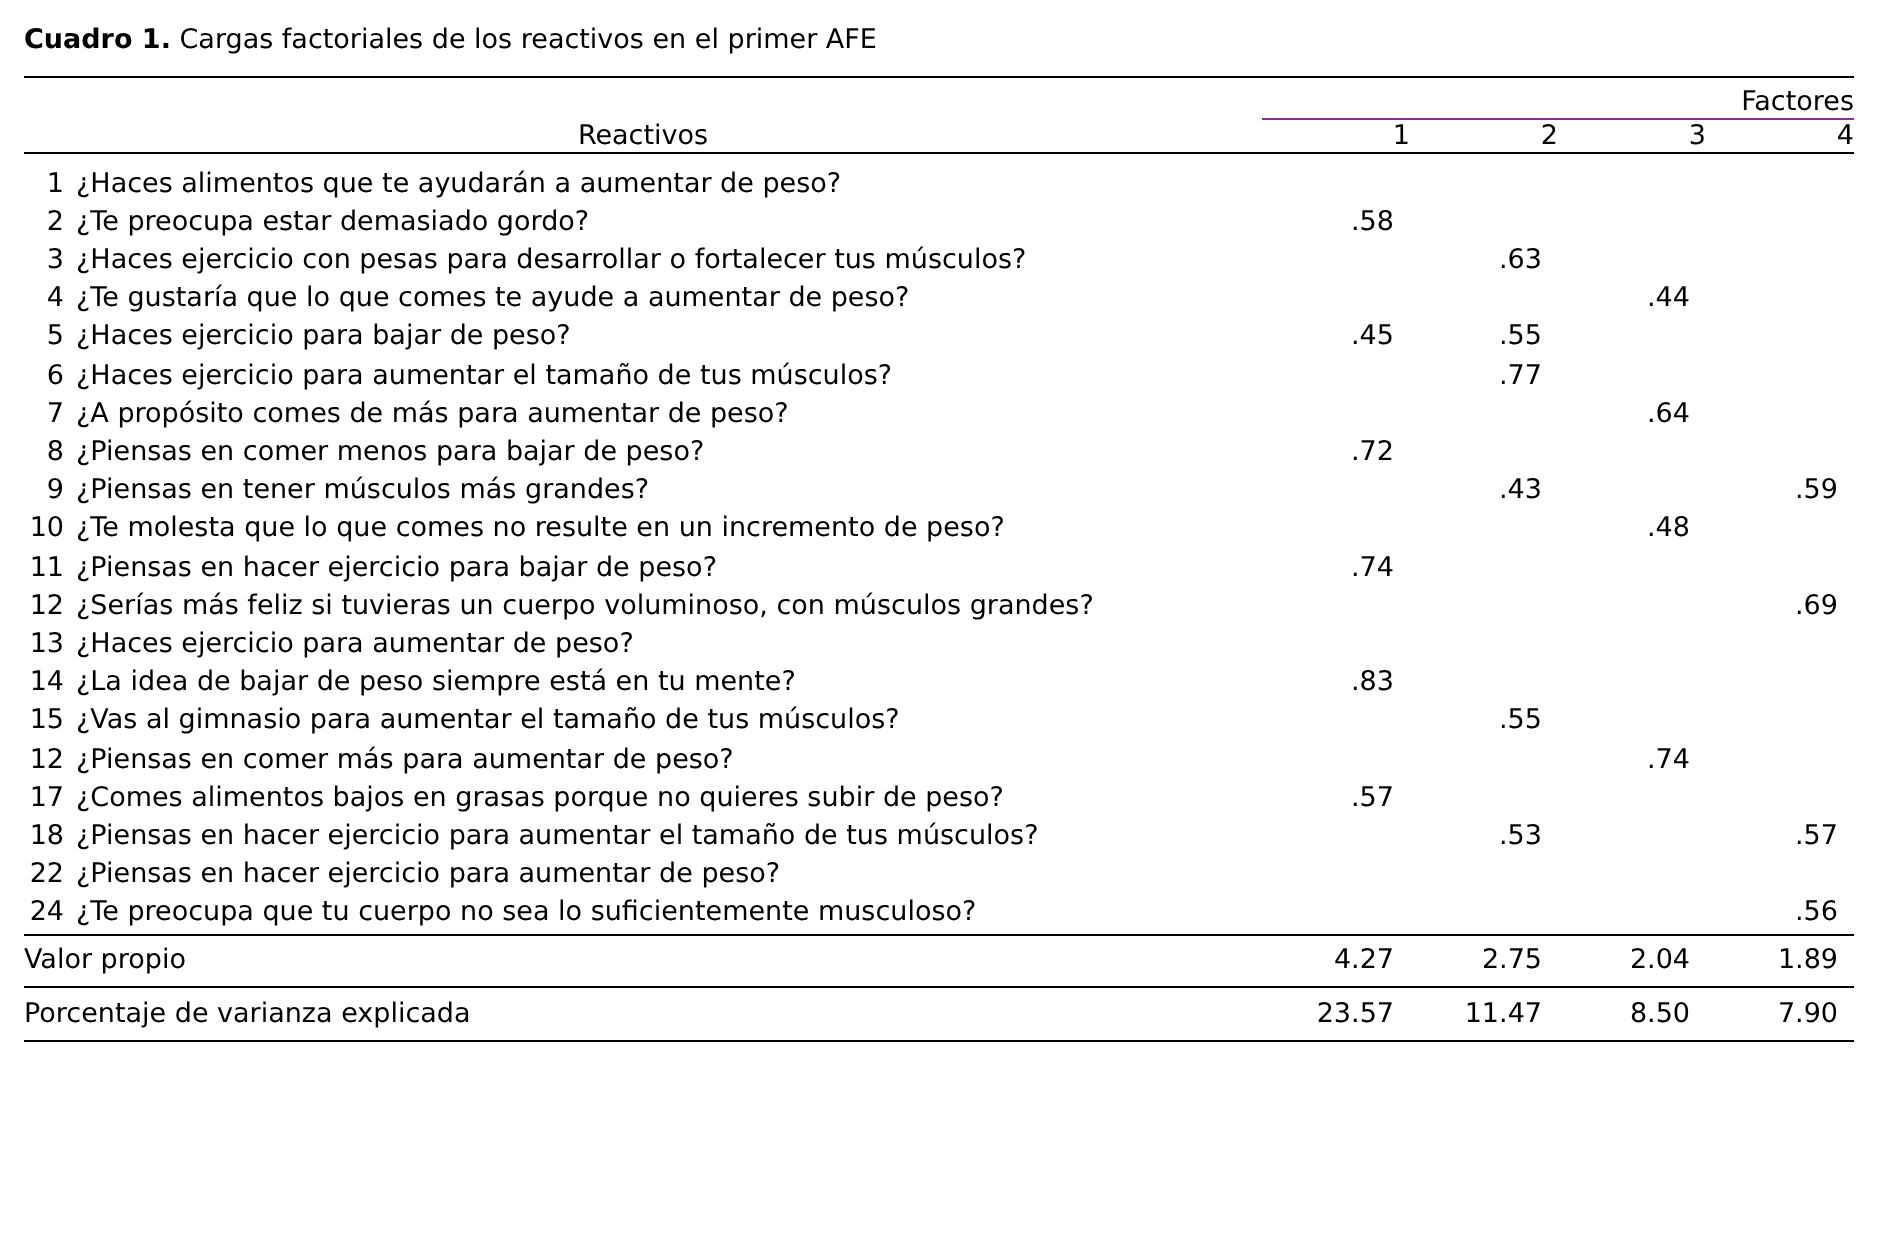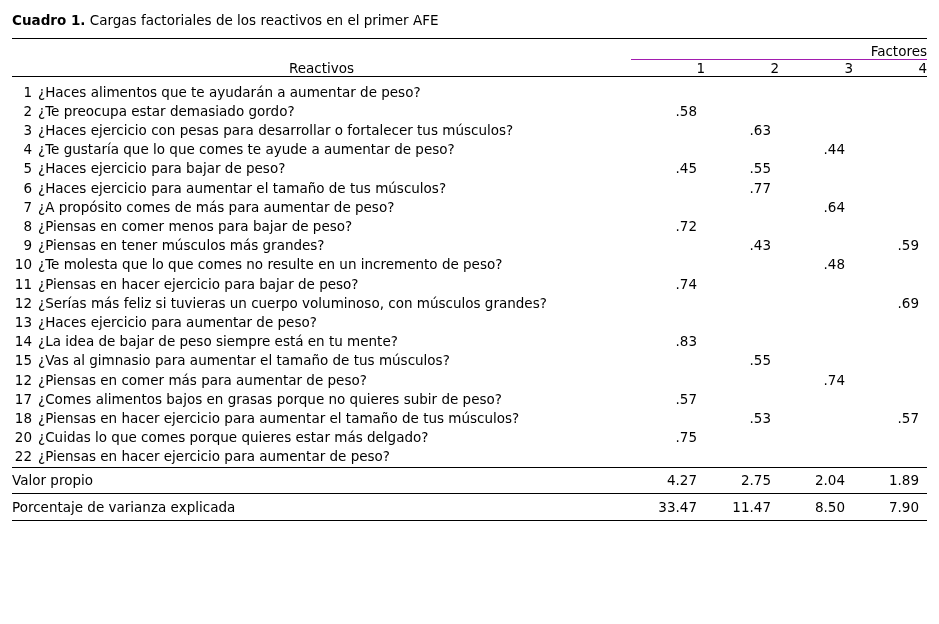--- a/index.html
+++ b/index.html
@@ -296,51 +296,51 @@
         </tr>
         <tr class="item">
           <td class="num">18</td>
           <td class="item-text">¿Piensas en hacer ejercicio para aumentar el tamaño de tus músculos?</td>
           <td class="val"></td>
           <td class="val">.53</td>
           <td class="val"></td>
           <td class="val">.57</td>
         </tr>
         <tr class="item">
-          <td class="num">20</td>
-          <td class="item-text">¿Cuidas lo que comes porque quieres estar más delgado?</td>
-          <td class="val">.75</td>
-          <td class="val"></td>
-          <td class="val"></td>
-          <td class="val"></td>
-        </tr>
-        <tr class="item">
           <td class="num">22</td>
           <td class="item-text">¿Piensas en hacer ejercicio para aumentar de peso?</td>
           <td class="val"></td>
           <td class="val"></td>
           <td class="val"></td>
           <td class="val"></td>
+        </tr>
+        <tr class="item">
+          <td class="num">24</td>
+          <td class="item-text">¿Te preocupa que tu cuerpo no sea lo suficientemente musculoso?</td>
+          <td class="val"></td>
+          <td class="val"></td>
+          <td class="val"></td>
+          <td class="val">.56</td>
         </tr>
         <tr class="rule-thin">
           <td colspan="6"></td>
         </tr>
         <tr class="summary">
           <td class="summary-label" colspan="2">Valor propio</td>
           <td class="val">4.27</td>
           <td class="val">2.75</td>
           <td class="val">2.04</td>
           <td class="val">1.89</td>
         </tr>
         <tr class="rule-thin">
           <td colspan="6"></td>
         </tr>
         <tr class="summary">
           <td class="summary-label" colspan="2">Porcentaje de varianza explicada</td>
-          <td class="val">33.47</td>
+          <td class="val">23.57</td>
           <td class="val">11.47</td>
           <td class="val">8.50</td>
           <td class="val">7.90</td>
         </tr>
         <tr class="bottom-rule">
           <td colspan="6"></td>
         </tr>
       </tbody>
   </table>
 

